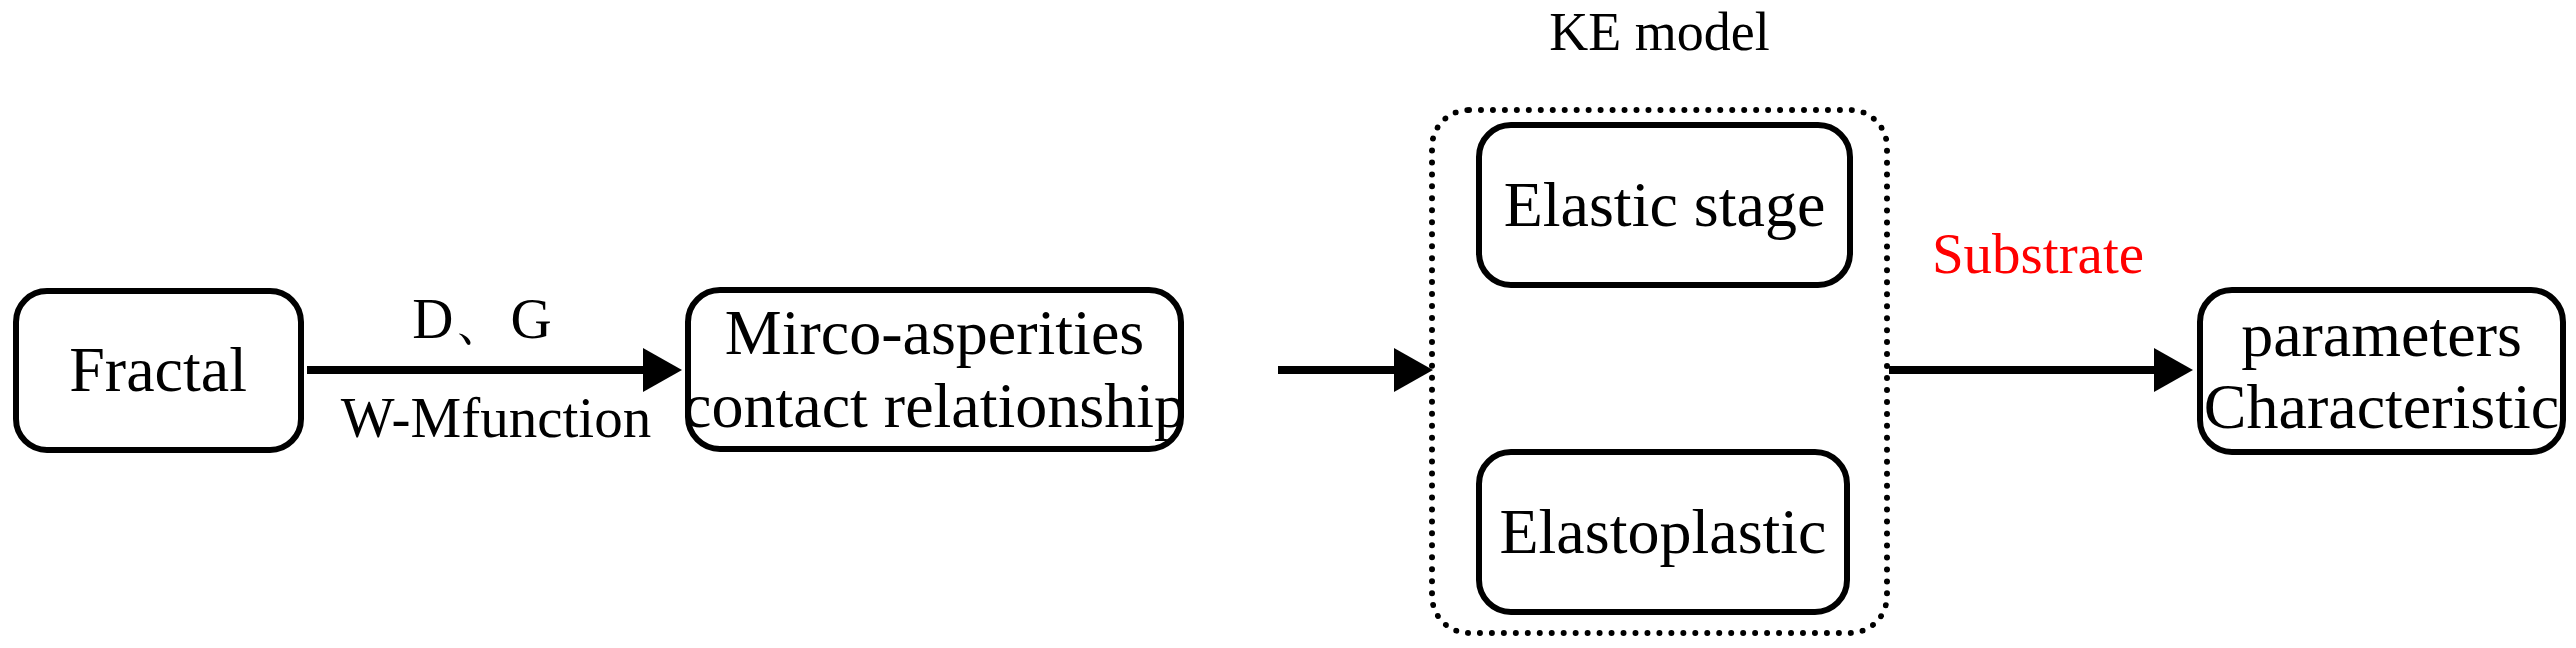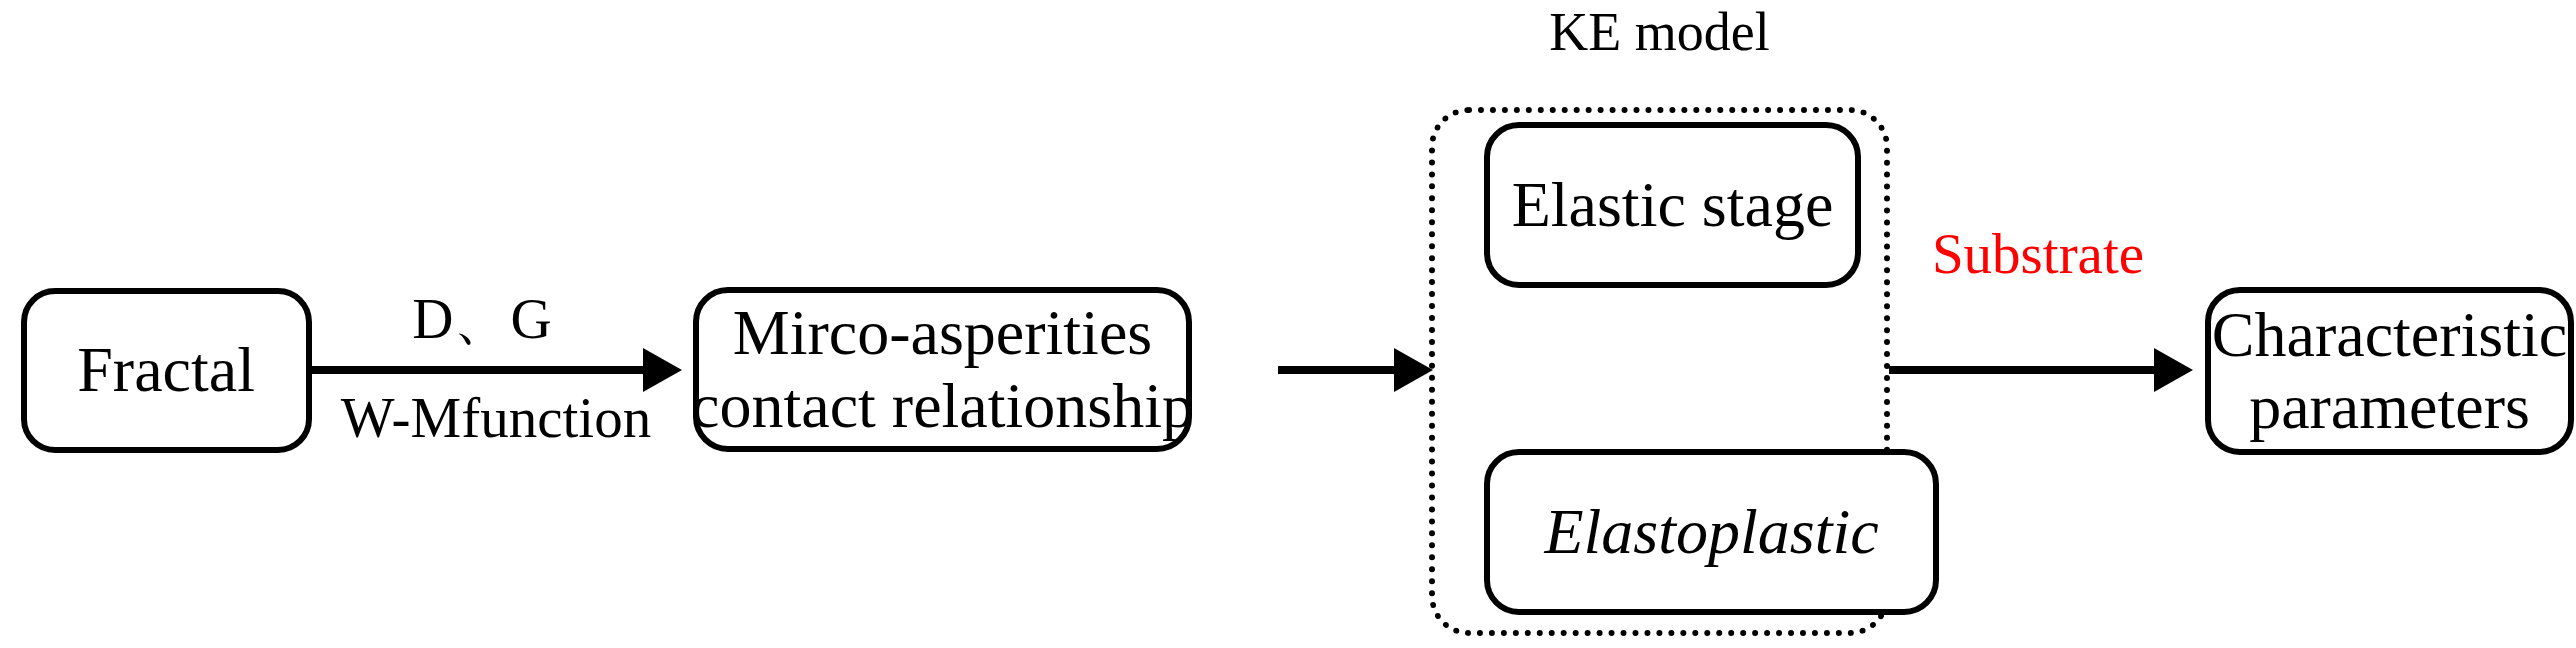--- a/index.html
+++ b/index.html
@@ -22,28 +22,27 @@
     border-radius: 35px;
     background: #ffffff;
     display: flex;
     flex-direction: column;
     align-items: center;
     justify-content: center;
     text-align: center;
     font-size: 64px;
     line-height: 1.13;
     z-index: 2;
-    margin-left: 8px;
   }
   .node .line { white-space: nowrap; }
 
   #node-fractal        { left: 12.6px;   top: 288px; width: 291px; height: 165px; border-radius: 34px; }
   #node-micro          { left: 685px;  top: 287px; width: 499px; height: 165px; }
   #node-elastic        { left: 1476px; top: 122px; width: 377px; height: 166px; }
-  #node-elastoplastic  { left: 1476px; top: 449px; width: 455px; height: 166px; font-style: italic; }
+  #node-elastoplastic  { left: 1476px; top: 449px; width: 374px; height: 166px; }
   #node-characteristic { left: 2197px; top: 287px; width: 369px; height: 168px; }
 
   
   #ke-group {
     position: absolute;
     box-sizing: border-box;
     left: 1429px; top: 107px;
     width: 461px; height: 529px;
     border: 6.7px dotted #000000;
     border-radius: 40px;
@@ -132,18 +131,18 @@
   </div>
 
   <div class="arrow-shaft" id="arrow3-shaft"></div>
   <div class="arrow-head" id="arrow3-head"></div>
 
   <div class="edge-label" id="label-substrate" style="color: rgb(255, 0, 0);">
     <div>Substrate</div>
   </div>
 
   <div class="node" id="node-characteristic">
+    <span class="line">parameters</span>
     <span class="line">Characteristic</span>
-    <span class="line">parameters</span>
   </div>
 
 </div>
 
 
 </body></html>

